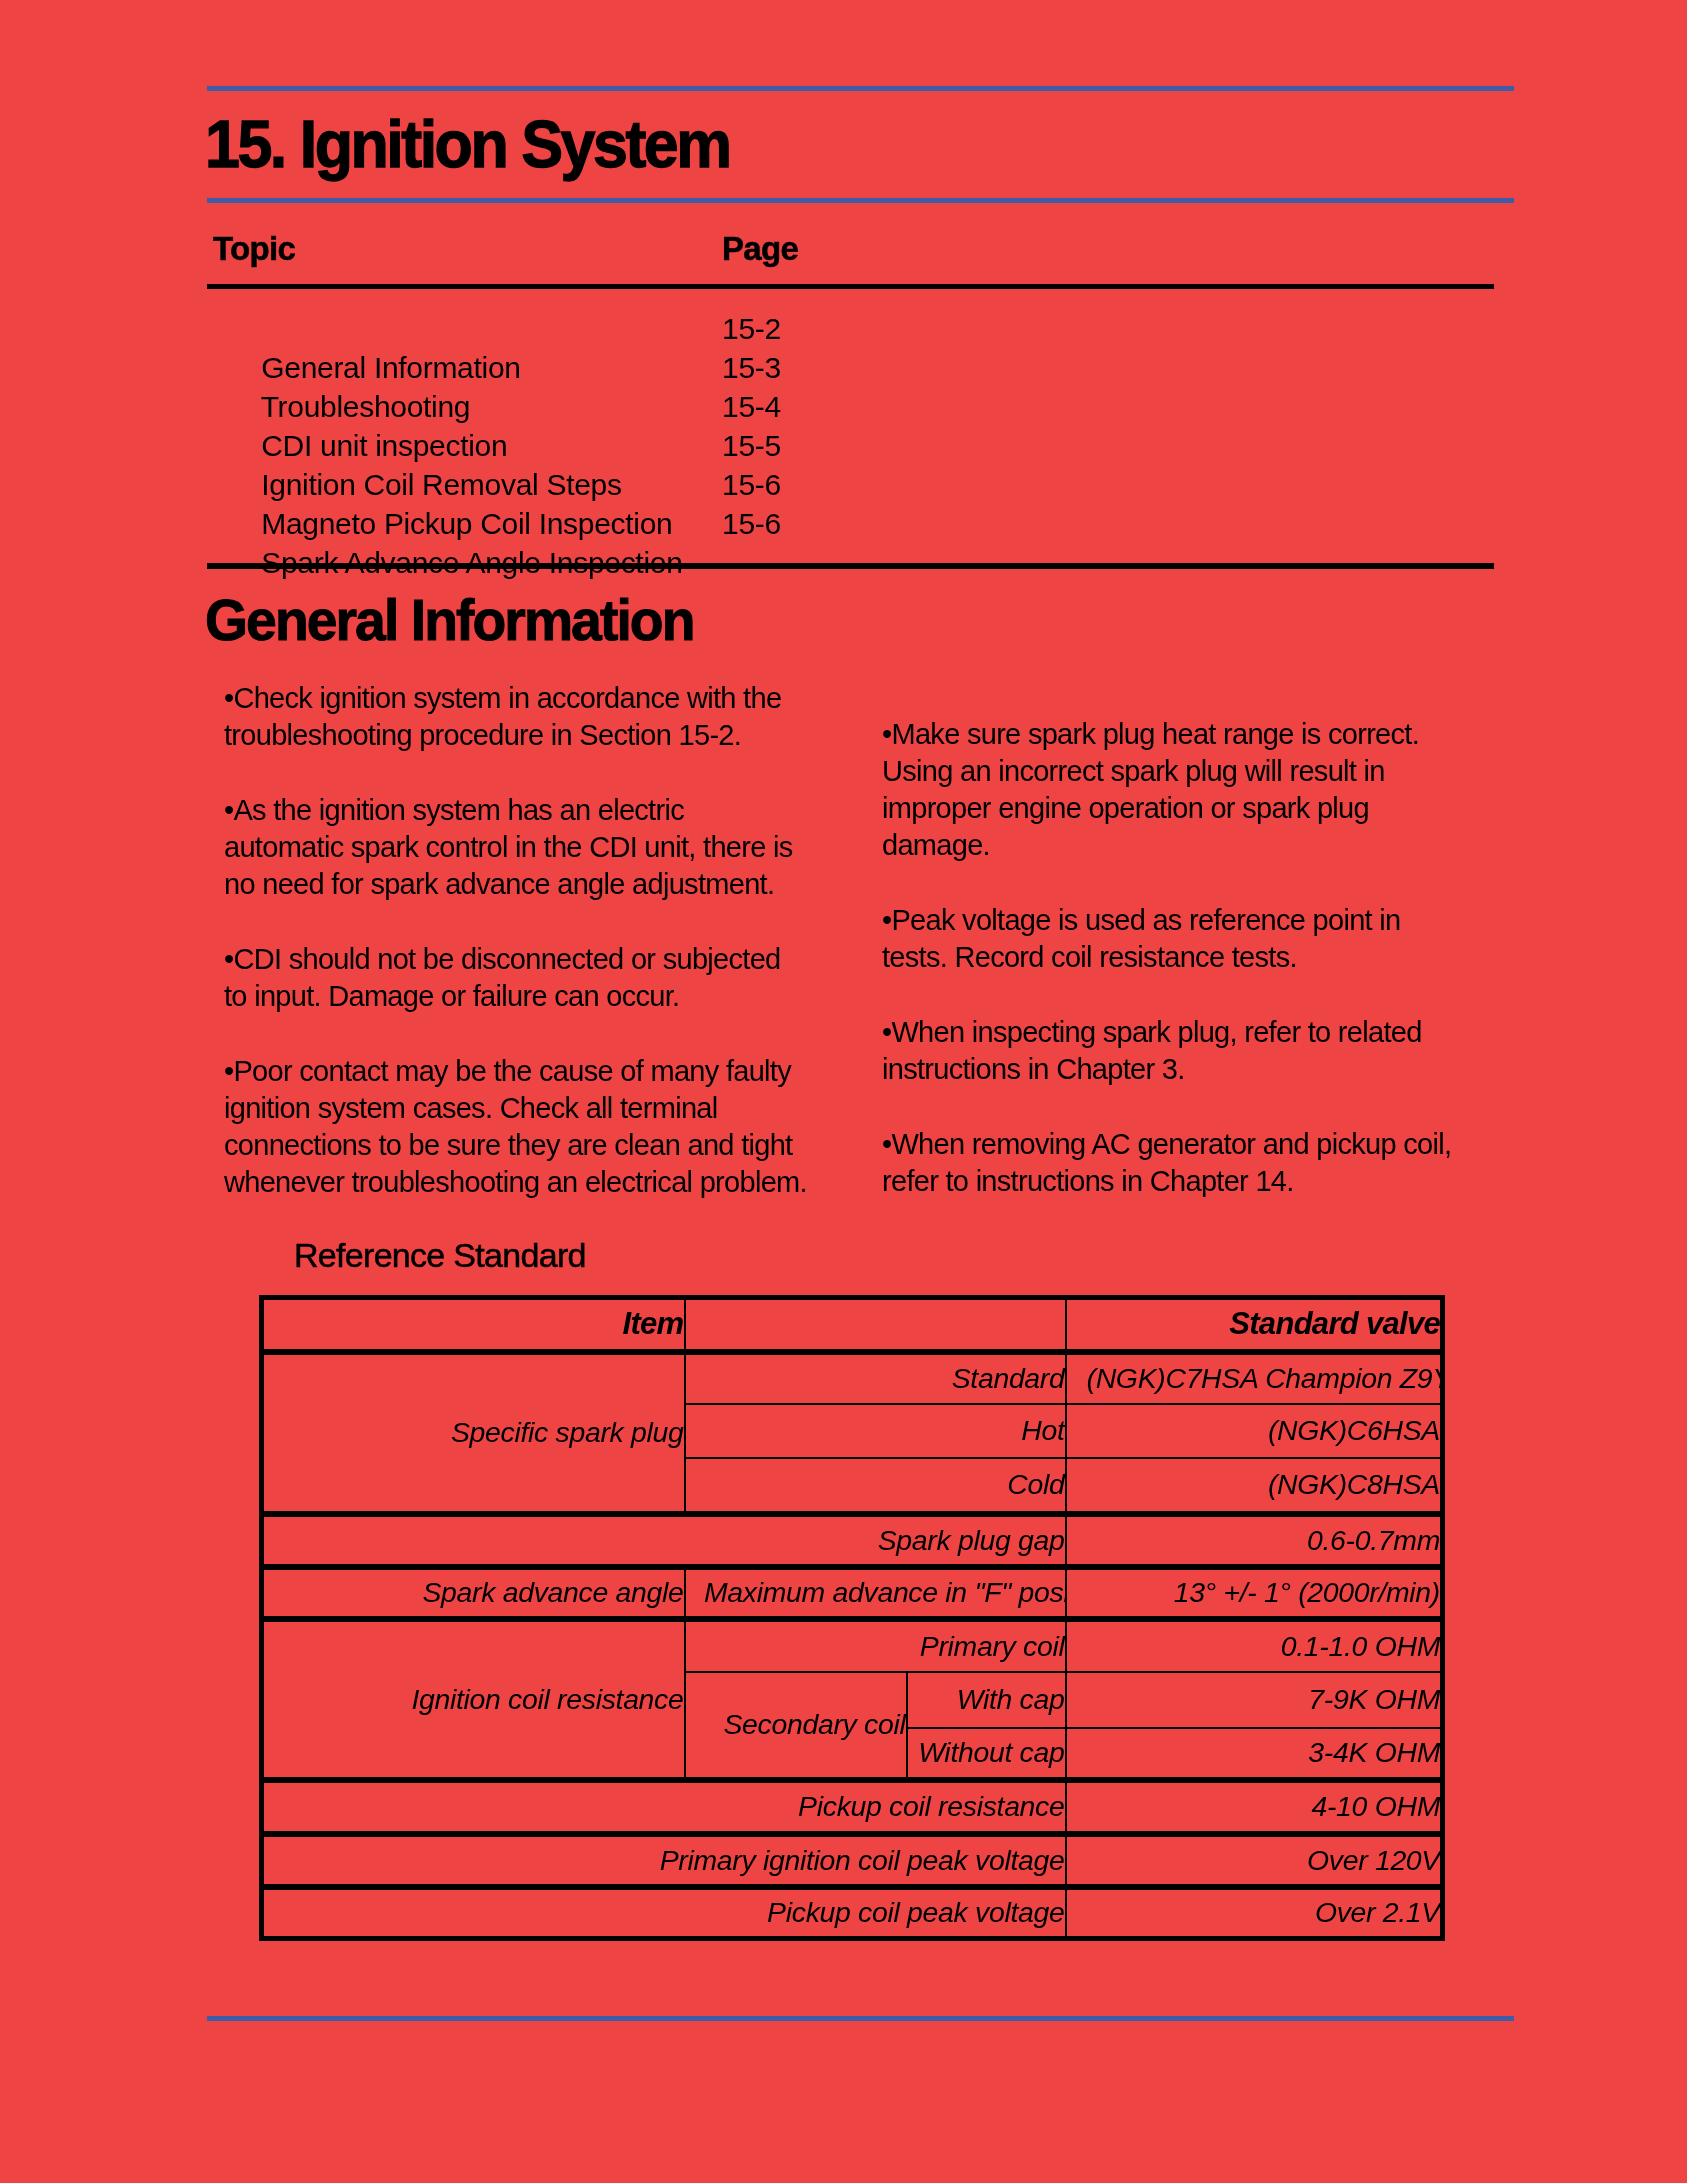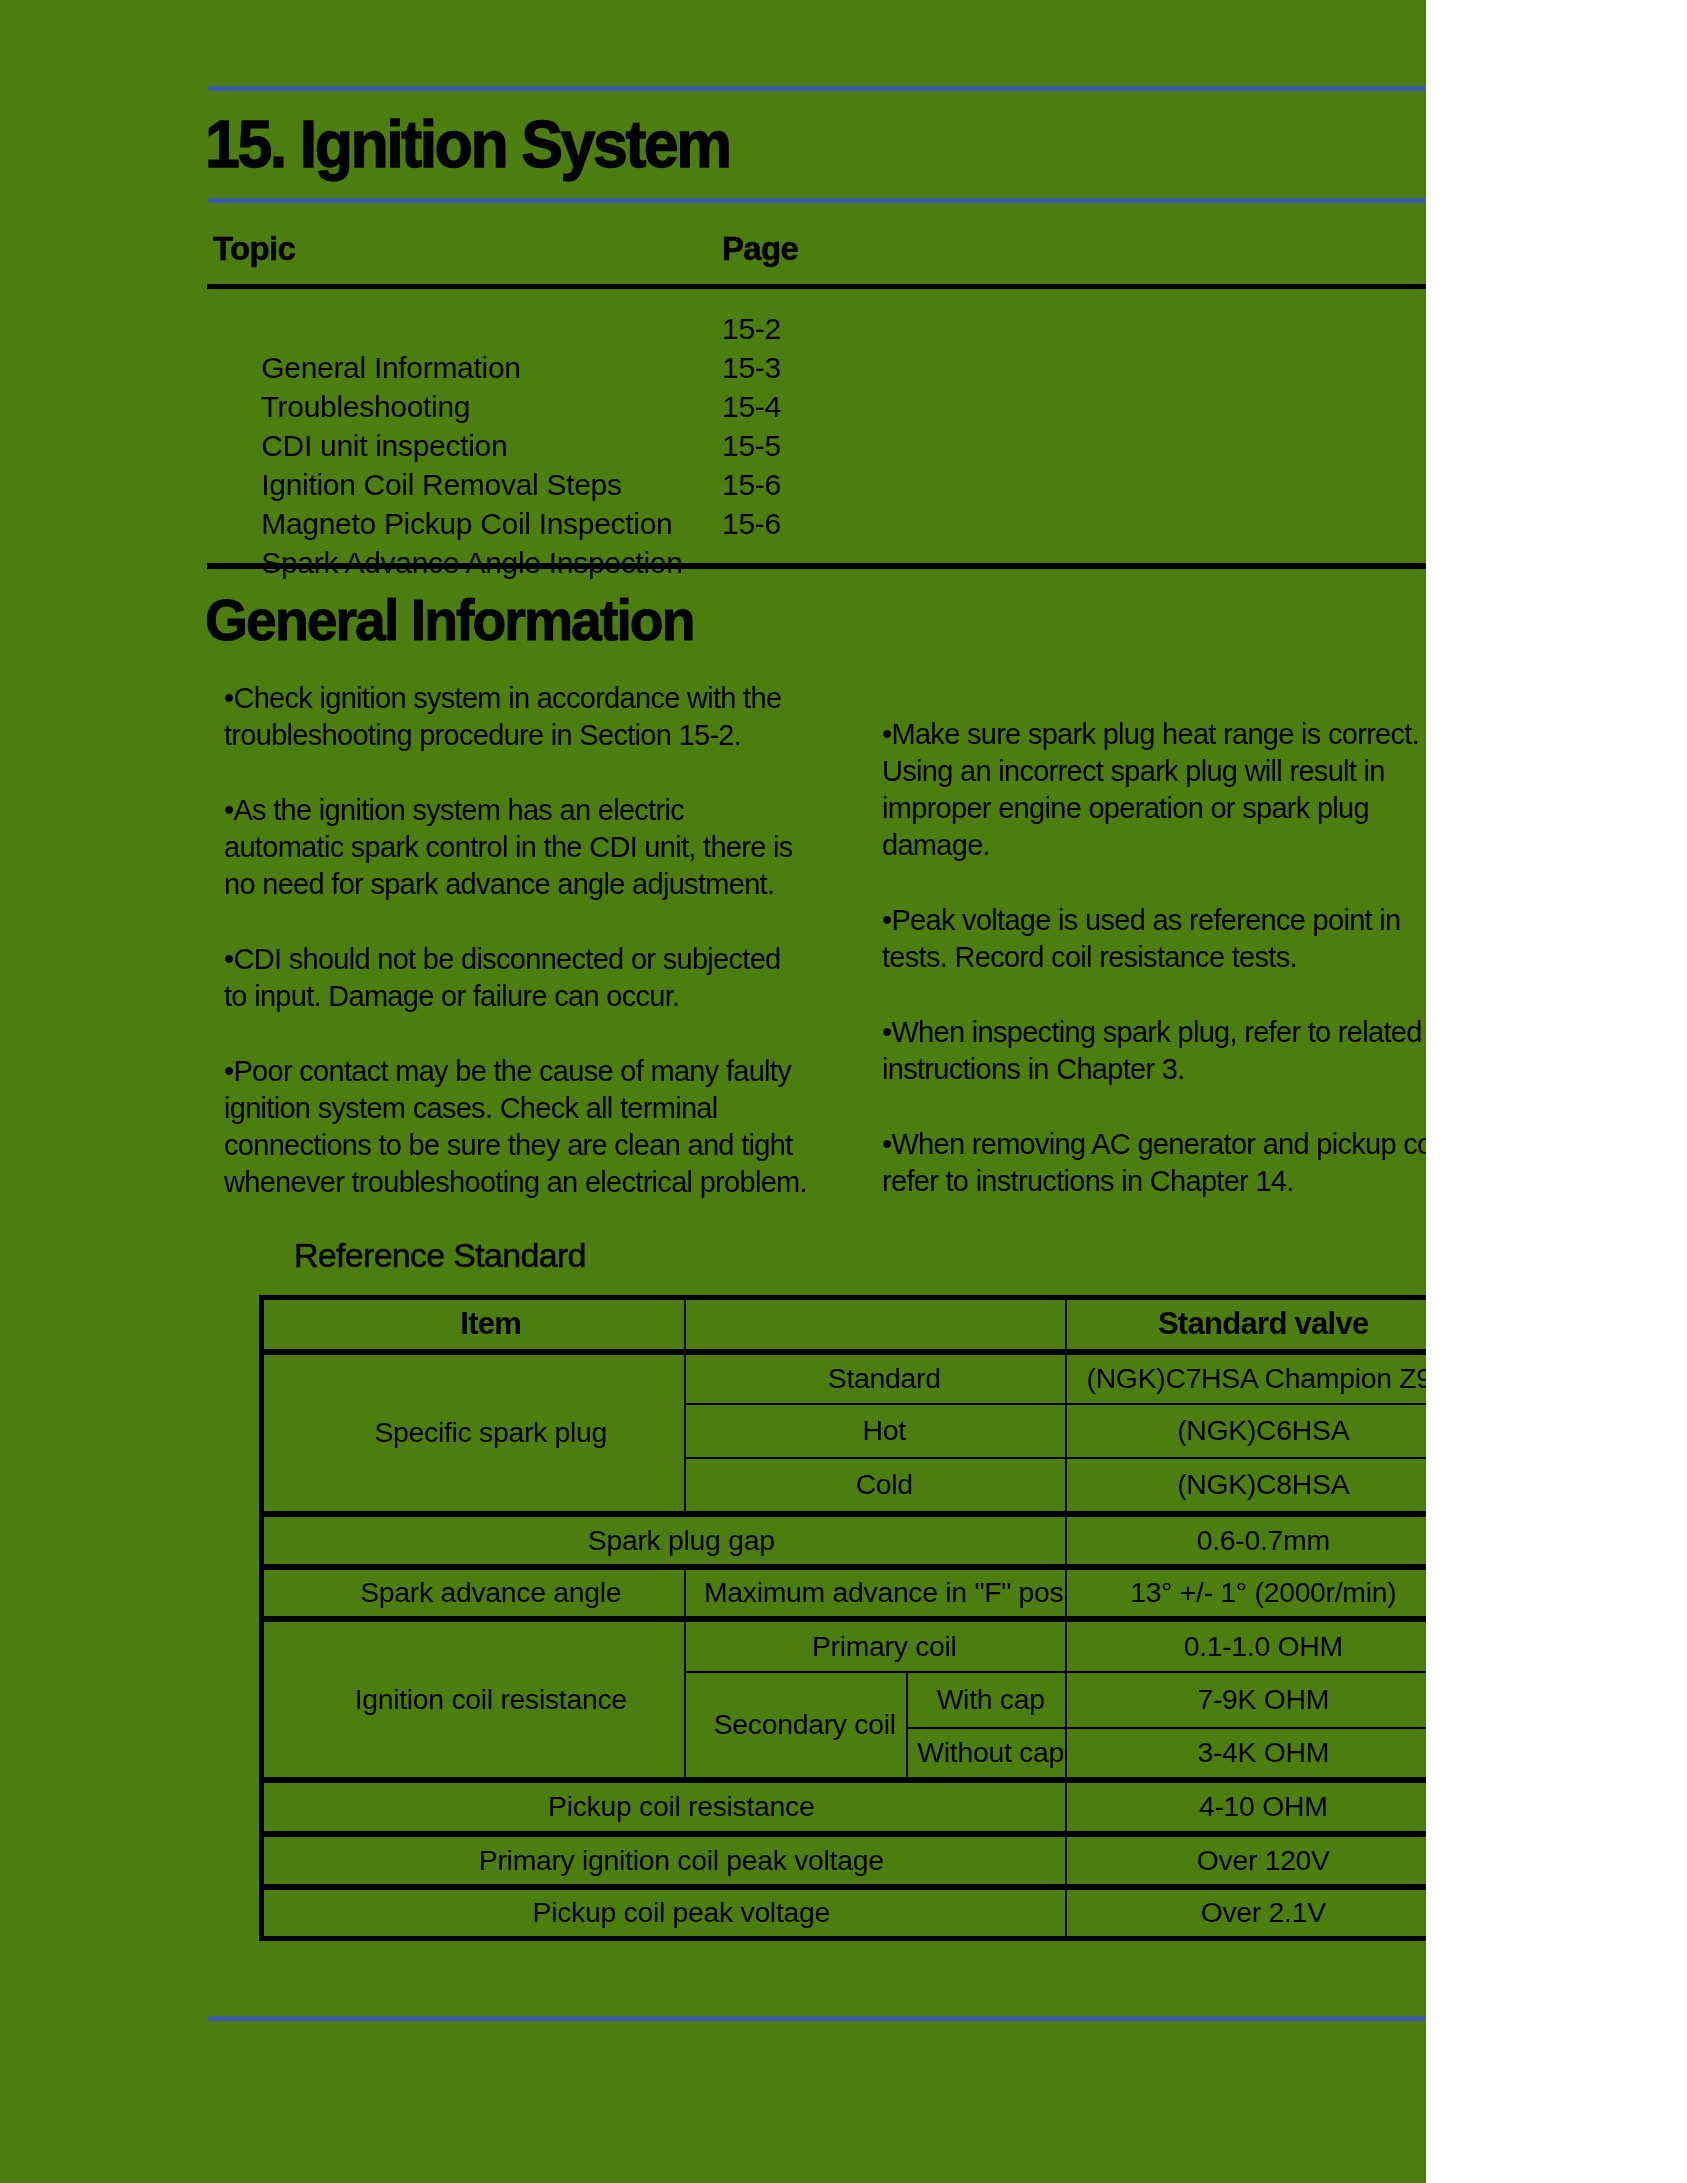--- a/index.html
+++ b/index.html
@@ -1,18 +1,18 @@
 <!DOCTYPE html>
 <html style="font-size:10.6px"><head>
 <meta charset="utf-8">
 <style>
   * { margin:0; padding:0; box-sizing:border-box; }
   html,body { background:#ffffff; }
   body { font-family:"Liberation Sans","DejaVu Sans",sans-serif; color:#000; }
-  .page { position:relative; width:1426px; height:2183px; background:#4d7c0f; overflow:hidden; }
+  .page { position:relative; width:1687px; height:2183px; background:#ef4444; overflow:hidden; }
 
   .rule { position:absolute; }
   .rule.blue { background:#3e5ca8; height:4.6px; left:207px; width:1307px; }
   .rule.black { background:#000; height:5.3px; left:207px; width:1287px; }
 
   .chapter-title {
     position:absolute; left:205px; top:106px;
     font-size:66px; font-weight:bold; letter-spacing:-2.6px;
     -webkit-text-stroke:1.3px #000;
     transform:scaleX(0.95); transform-origin:left top; white-space:pre;
@@ -44,21 +44,21 @@
     white-space:pre; margin:0 0 38px 0;
   }
 
   .ref-heading {
     position:absolute; left:294px; top:1236px;
     font-size:34px; font-weight:normal; letter-spacing:-0.7px;
     -webkit-text-stroke:0.5px #000; white-space:pre;
   }
 
   table.spec { position:absolute; left:259px; top:1295px; border-collapse:collapse; table-layout:fixed; width:1181px; border:5.3px solid #000; }
-  table.spec td, table.spec th { border:2.6px solid #000; vertical-align:middle; font-size:28.4px; letter-spacing:-0.3px; text-align:center; font-weight:normal; white-space:pre; overflow:hidden; }
+  table.spec td, table.spec th { border:2.6px solid #000; vertical-align:middle; font-size:28.4px; letter-spacing:-0.3px; text-align:right; font-weight:normal; white-space:pre; overflow:hidden;font-style:italic; }
   table.spec th { font-size:31px; font-weight:bold; border-bottom-width:6px; letter-spacing:-0.7px; }
   table.spec tr.group td { border-top-width:6px; }
   td.cA, th.cA { padding-left:34px; }
   td.cB, th.cB { padding-left:18.5px; }
   td.cC { padding-left:9.3px; }
   td.cD, th.cD { padding-left:20px; }
   td.condensed { font-size:25px; letter-spacing:-1.3px; }
   table.spec tbody tr { height:53px; }
 </style>
 </head>

